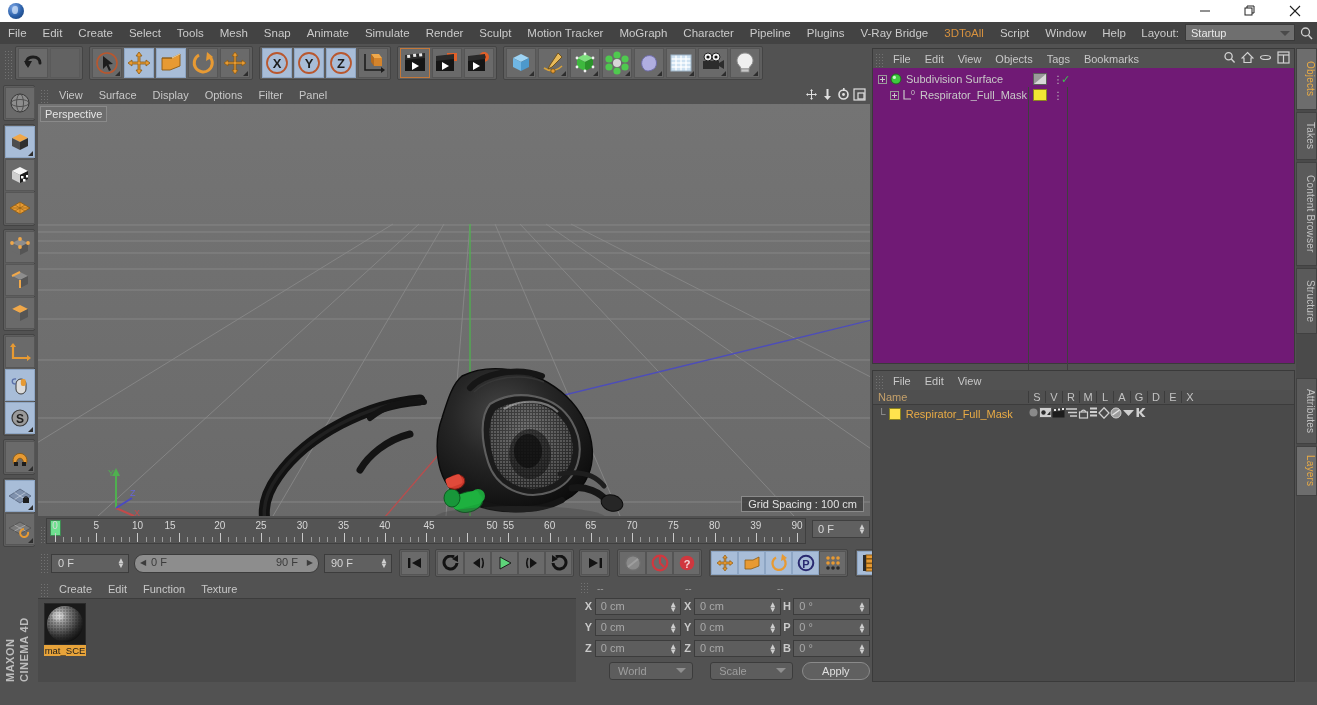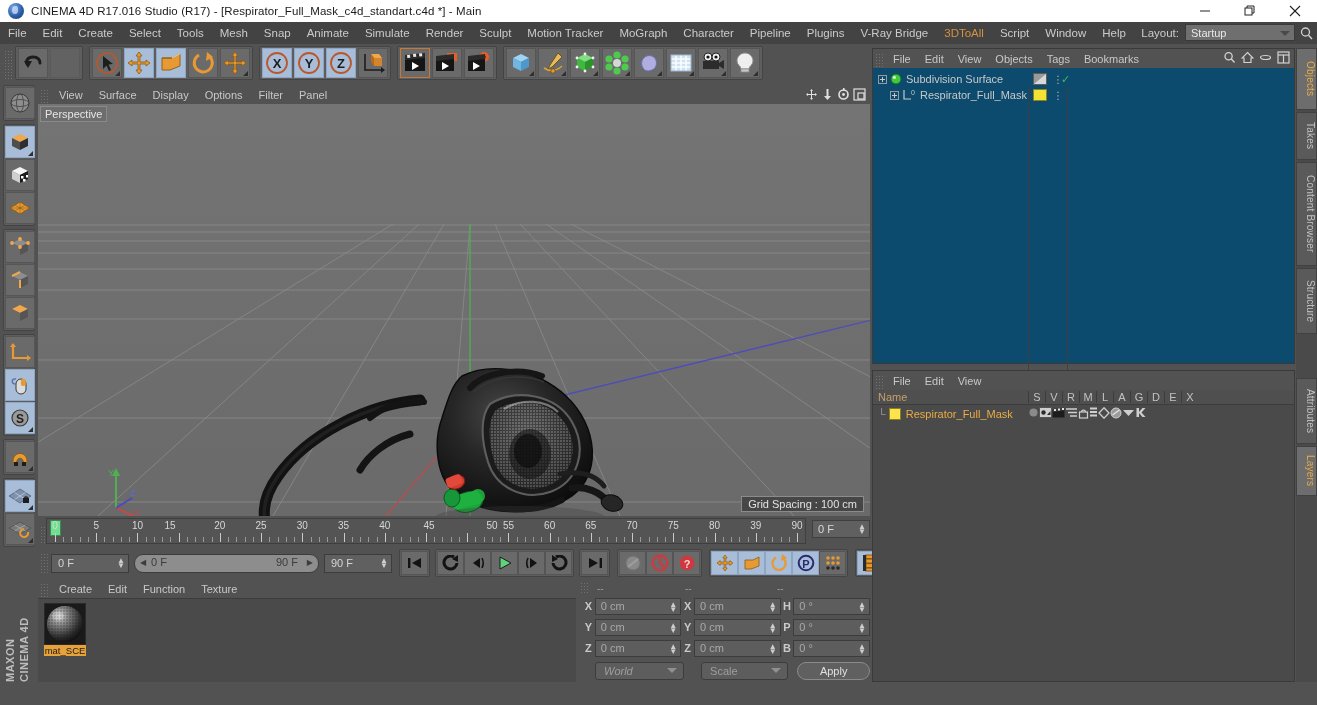--- a/index.html
+++ b/index.html
@@ -138,21 +138,21 @@
     line-height: 16px; padding-left: 8px; position: relative; border-radius: 3px; }
   .applybtn { height: 18px; background: #606060; border: 1px solid #8a8a8a; border-radius: 9px;
     color: #e0e0e0; font-size: 11px; text-align: center; line-height: 16px; }
 
   
   .objpanel { position: absolute; left: 872px; top: 48px; width: 423px; height: 316px; background: #4f4f4f;
     border: 1px solid #3a3a3a; }
   .om-menubar { height: 19px; display: flex; align-items: center; background: #525252; position: relative; }
   .om-menubar .om { padding: 0 7px; font-size: 11px; color: #c8c8c8; }
   .om-icons { position: absolute; right: 4px; top: 2px; display: flex; gap: 5px; align-items: center; }
-  .om-body { position: absolute; left: 0; top: 19px; right: 0; bottom: 0; background: #0c4a6e; }
+  .om-body { position: absolute; left: 0; top: 19px; right: 0; bottom: 0; background: #701a75; }
   .om-row { display: flex; align-items: center; height: 16px; font-size: 11px; position: relative; }
   .om-row .nm { color: #c8c8c8; }
   .om-col { position: absolute; left: 155px; top: 19px; width: 40px; height: 297px;
     border-left: 1px solid #3f3f3f; border-right: 1px solid #3f3f3f; }
   .expand { width: 9px; height: 9px; border: 1px solid #9a9a9a; position: relative; margin-right: 3px; }
   .expand:before { content:""; position:absolute; left:1px; top:3px; width:5px; height:1px; background:#c8c8c8; }
   .expand:after  { content:""; position:absolute; left:3px; top:1px; width:1px; height:5px; background:#c8c8c8; }
 
   
   .attrpanel { position: absolute; left: 872px; top: 370px; width: 423px; height: 312px; background: #4f4f4f;
@@ -177,21 +177,20 @@
   .bottomstrip { position: absolute; left: 0; bottom: 19px; width: 1317px; height: 4px; background: #525252; }
   svg { pointer-events: none; }
 </style>
 </head>
 <body>
 
 <div id="app">
 
   <div class="titlebar">
     <div class="tb-icon"></div>
-    <span class="tb-title">CINEMA 4D R17.016 Studio (R17) - [Respirator_Full_Mask_c4d_standart.c4d *] - Main</span>
     <div class="winbtns">
       <div class="winbtn">
         <svg width="12" height="12" viewBox="0 0 12 12">
             <line x1="1" y1="6" x2="11" y2="6" stroke="#222" stroke-width="1"></line>
           </svg>
       </div>
       <div class="winbtn">
         <svg width="12" height="12" viewBox="0 0 12 12">
           <rect x="1" y="3" width="7" height="7" fill="none" stroke="#222" stroke-width="1"></rect>
           <polyline points="3,3 3,1 10,1 10,8 8,8" fill="none" stroke="#222" stroke-width="1"></polyline>
@@ -1105,21 +1104,21 @@
           <span class="spin">▲<br>▼</span>
         </div>
         <span class="clabel">B</span>
         <div class="cfield" style="width:78px;">
           <span>0 °</span>
           <span class="spin">▲<br>▼</span>
         </div>
       </div>
 
       <div style="display:flex;align-items:center;margin-top:4px;">
-        <div class="cselect" style="width:95px;margin-left:13px;font-style:italic;">
+        <div class="cselect" style="width:95px;margin-left:27px;">
           <span>World</span>
           <span style="position:absolute;right:6px;top:5px;width:0;height:0;border-left:5px solid transparent;border-right:5px solid transparent;border-top:5px solid #8f8f8f;"></span>
         </div>
         <div class="cselect" style="width:93px;margin-left:17px;">
           <span>Scale</span>
           <span style="position:absolute;right:6px;top:5px;width:0;height:0;border-left:5px solid transparent;border-right:5px solid transparent;border-top:5px solid #8f8f8f;"></span>
         </div>
         <div class="applybtn" style="width:78px;margin-left:9px;">Apply</div>
       </div>
     </div>

